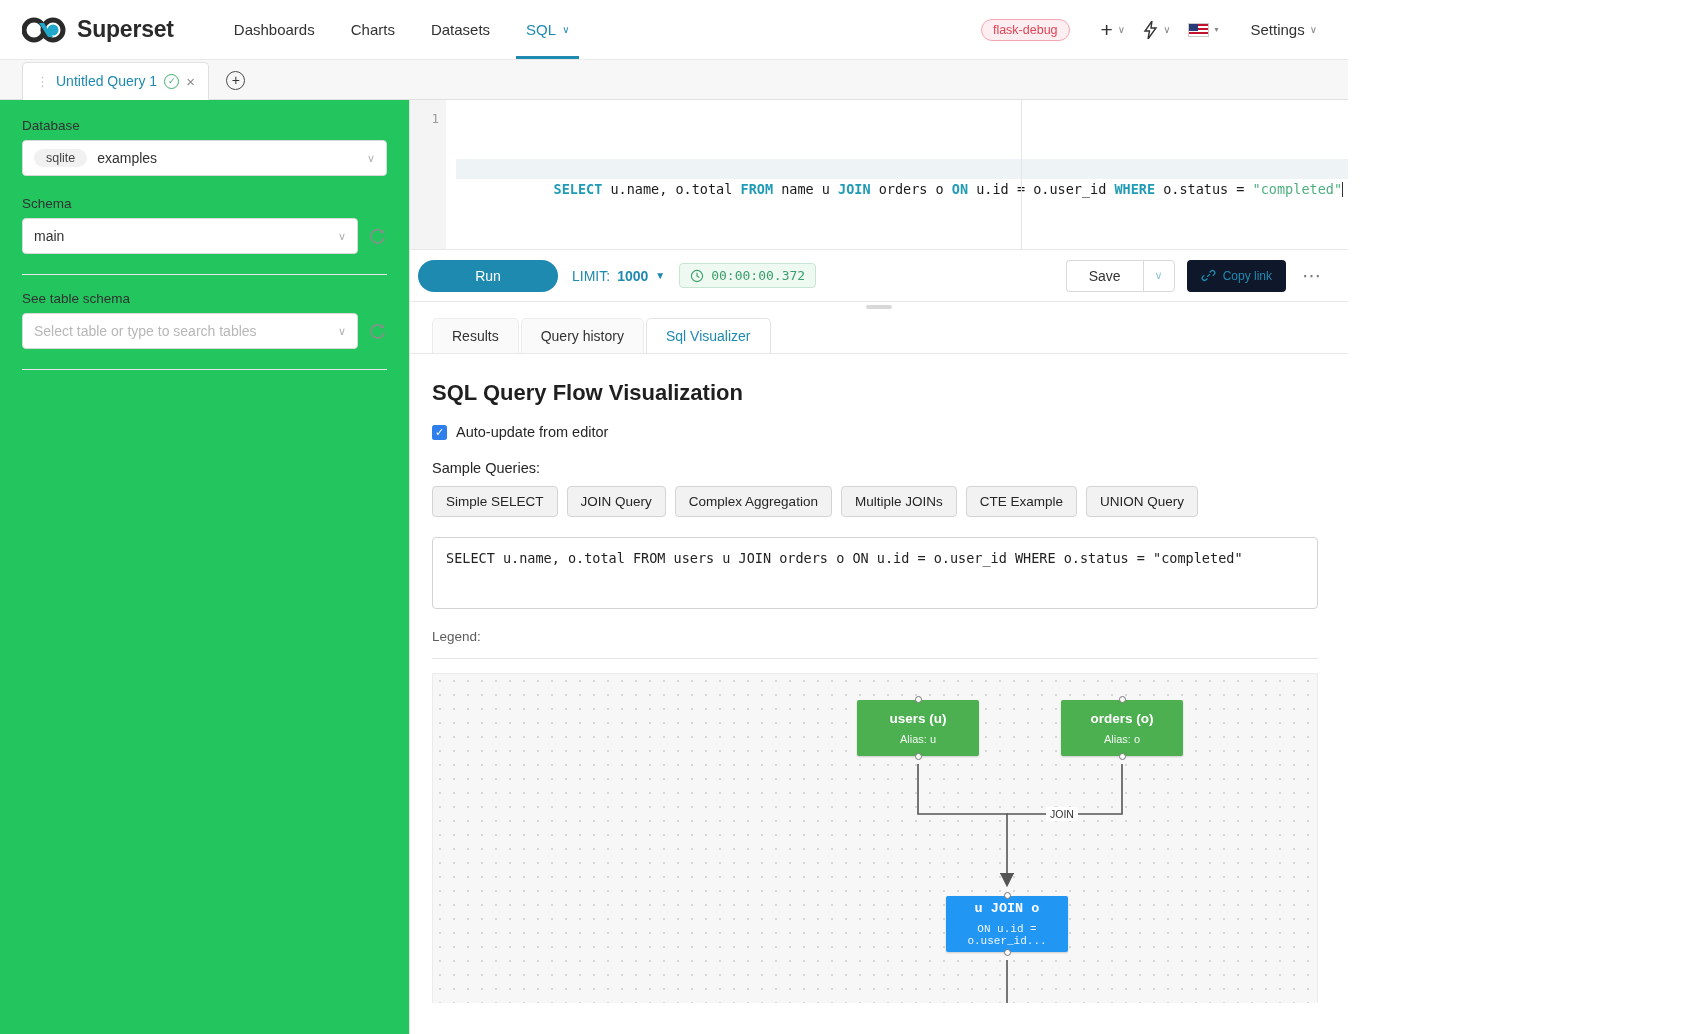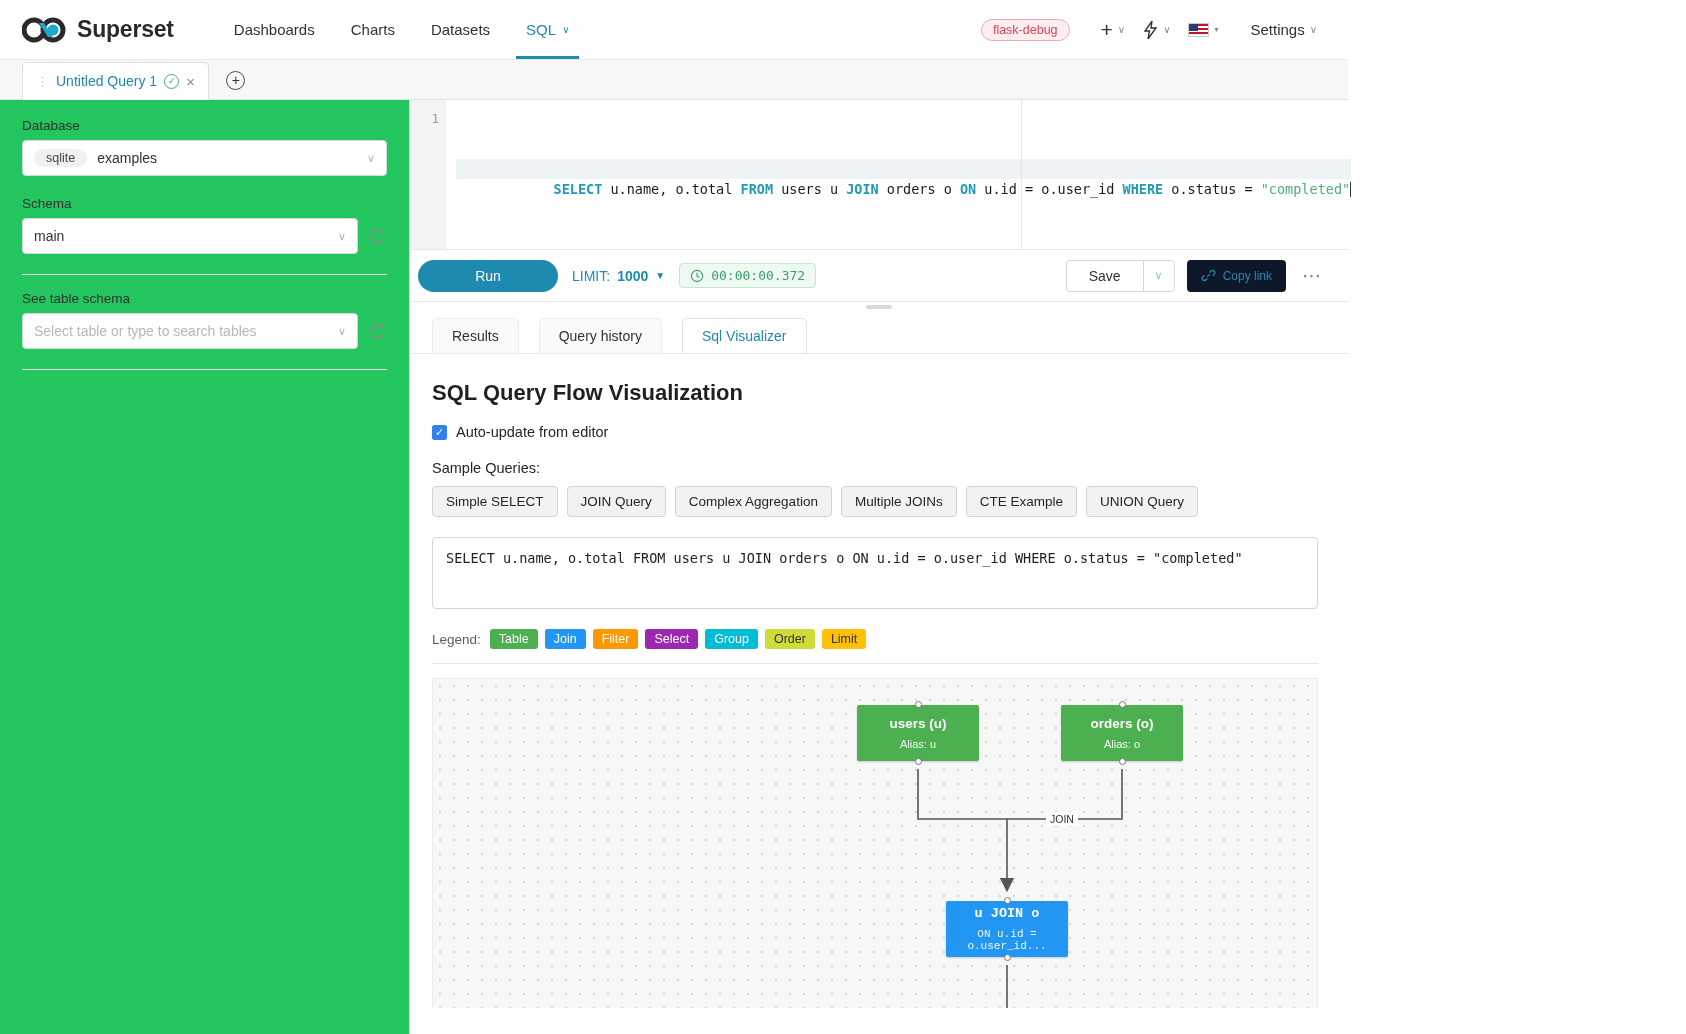--- a/index.html
+++ b/index.html
@@ -147,21 +147,21 @@
     height:32px; padding:0 14px; background:#0f172a; color:#1f8ab0; border:none; border-radius:4px;
     font-size:12px; cursor:pointer; display:flex; align-items:center; gap:7px; font-family:inherit;
   }
   .dots-btn { color:#7a7a7a; font-size:19px; cursor:pointer; padding:0 4px; letter-spacing:1px; }
   .drag-handle-bar {
     width:26px; height:4px; border-radius:2px; background:#d8d8d8; margin:0 auto;
   }
   .handle-row { height:10px; display:flex; align-items:center; justify-content:center; background:#fff;}
 
   
-  .res-tabs { display:flex; gap:18px; padding:6px 2px 0 22px; background:#fff; }
+  .res-tabs { display:flex; gap:0; padding:6px 2px 0 22px; background:#fff; }
   .res-tab {
     padding:9px 19px; font-size:14px; color:#323232; cursor:pointer;
     border:1px solid transparent; border-radius:5px 5px 0 0; background:#fafafa;
     border-color:#ececec; margin-right:2px;
   }
   .res-tab.active { color:#1f8ab0; background:#fff; border-color:#e3e3e3; border-bottom-color:#fff; }
   .res-tabs-line { height:1px; background:#e8e8e8; margin-top:-1px; }
 
   
   .viz {
@@ -329,21 +329,21 @@
 
     <div class="right-panel">
 
       <div class="editor-wrap">
         <div class="gutter">
           <span>1</span>
         </div>
         <div class="code-area">
           <div class="editor-rule"></div>
           <span class="code-line">
-            <span id="code-tokens"><span class="kw">SELECT</span><span> u.name, o.total </span><span class="kw">FROM</span><span> users u </span><span class="kw">JOIN</span><span> orders o </span><span class="kw">ON</span><span> u.id = o.user_id </span><span class="kw">WHERE</span><span> o.status = </span><span class="str">"completed"</span></span><span class="cursor"></span>
+            <span id="code-tokens"><span class="kw">SELECT</span><span> u.name, o.total </span><span class="kw">FROM</span><span> name u </span><span class="kw">JOIN</span><span> orders o </span><span class="kw">ON</span><span> u.id = o.user_id </span><span class="kw">WHERE</span><span> o.status = </span><span class="str">"completed"</span></span><span class="cursor"></span>
           </span>
         </div>
       </div>
 
       <div class="toolbar">
         <button class="run-btn">Run</button>
         <div class="limit-ctl">
           <span class="lbl">LIMIT:</span>
           <span class="val">1000</span>
           <span style="font-size:10px">▼</span>
@@ -399,29 +399,20 @@
             <button class="sample-btn">Complex Aggregation</button>
             <button class="sample-btn">Multiple JOINs</button>
             <button class="sample-btn">CTE Example</button>
             <button class="sample-btn">UNION Query</button>
           </div>
 
         <textarea class="sql-textarea" spellcheck="false" style="">SELECT u.name, o.total FROM users u JOIN orders o ON u.id = o.user_id WHERE o.status = "completed"</textarea>
 
         <div class="legend-row">
           <span class="legend-lbl">Legend:</span>
-          <span id="legend-chips" style="display:flex;gap:7px">
-              <span class="legend-chip" style="background: rgb(76, 175, 80);">Table</span>
-              <span class="legend-chip" style="background: rgb(33, 150, 243);">Join</span>
-              <span class="legend-chip" style="background: rgb(255, 152, 0);">Filter</span>
-              <span class="legend-chip" style="background: rgb(156, 39, 176);">Select</span>
-              <span class="legend-chip" style="background: rgb(0, 188, 212);">Group</span>
-              <span class="legend-chip" style="background: rgb(205, 220, 57); color: rgb(51, 51, 51);">Order</span>
-              <span class="legend-chip" style="background: rgb(255, 193, 7); color: rgb(51, 51, 51);">Limit</span>
-            </span>
         </div>
         <div class="legend-sep"></div>
 
         <div class="canvas" id="flow-canvas">
           <svg id="flow-edges" width="100%" height="100%" style="position:absolute;left:0;top:0">
             <defs>
               <marker id="arrow" markerWidth="9" markerHeight="9" refX="7" refY="4.5" orient="auto">
                 <path d="M0,0 L9,4.5 L0,9 Z" fill="#555"></path>
               </marker>
             </defs>

